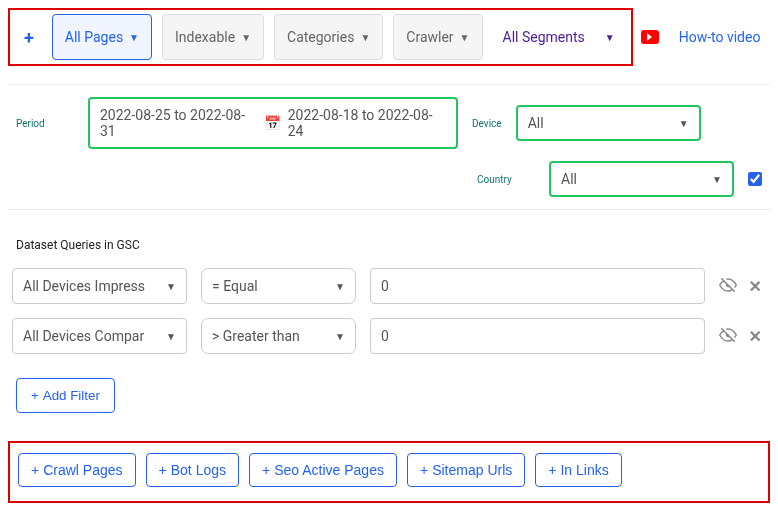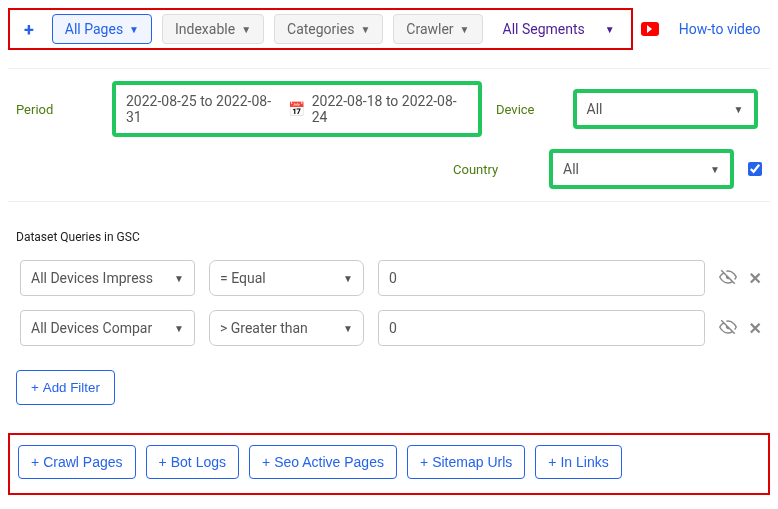--- a/index.html
+++ b/index.html
@@ -1,40 +1,40 @@
 <!DOCTYPE html>
 <html><head>
 <meta charset="utf-8">
 <style>
 * { box-sizing: border-box; margin: 0; padding: 0; }
 body { font-family: -apple-system, BlinkMacSystemFont, "Segoe UI", Roboto, Arial, sans-serif; font-size: 14px; color: #333; background: #fff; padding: 8px; width: 778px; }
 .top-row { display: flex; align-items: center; gap: 8px; margin-bottom: 18px; }
 .top-tabs-box { border: 2px solid #d00; padding: 4px 6px; display: flex; align-items: center; gap: 10px; }
 .plus-btn { color: #2563eb; font-size: 18px; font-weight: bold; padding: 4px 8px; cursor: pointer; }
-.tab { background: #f5f5f5; border: 1px solid #ddd; border-radius: 4px; padding: 6px 12px; display: flex; align-items: center; gap: 6px; cursor: pointer; color: #666; font-size: 14px; }
+.tab { background: #f5f5f5; border: 1px solid #ddd; border-radius: 4px; padding: 14px 12px; display: flex; align-items: center; gap: 6px; cursor: pointer; color: #666; font-size: 14px; }
 .tab.active { border-color: #2563eb; color: #2563eb; background: #f0f5ff; }
 .tab .caret { font-size: 10px; }
 .segments { color: #4c1d95; padding: 6px 10px; cursor: pointer; display: flex; align-items: center; gap: 20px; }
 .segments .caret { font-size: 10px; }
 .howto { display: flex; align-items: center; gap: 20px; color: #2563eb; cursor: pointer; }
 .yt-icon { width: 18px; height: 14px; background: #ff0000; border-radius: 3px; position: relative; }
 .yt-icon::after { content: ""; position: absolute; left: 6px; top: 3px; border-left: 5px solid #fff; border-top: 4px solid transparent; border-bottom: 4px solid transparent; }
 .filters-area { padding: 12px 8px; border-top: 1px solid #eee; border-bottom: 1px solid #eee; margin-bottom: 28px; }
 .row { display: flex; align-items: center; gap: 14px; margin-bottom: 12px; }
 .row:last-child { margin-bottom: 0; justify-content: flex-end; }
-.label { width: 58px; font-size: 13px; color: #4d7c0f; }
-.select, .dateinput { border: 4px solid #22c55e; border-radius: 4px; padding: 8px 10px; background: #fff; display: flex; align-items: center; justify-content: space-between; cursor: pointer; font-size: 14px; color: #555; margin-left: 24px; }
+.label { width: 58px; font-size: 10px; color: #0f766e; }
+.select, .dateinput { border: 2px solid #22c55e; border-radius: 4px; padding: 8px 10px; background: #fff; display: flex; align-items: center; justify-content: space-between; cursor: pointer; font-size: 14px; color: #555; }
 .dateinput { width: 370px; gap: 6px; }
 .device-select { width: 185px; }
 .country-select { width: 185px; }
 .cal-icon { font-size: 14px; }
 .chk { display: flex; align-items: center; gap: 6px; color: #333; }
 .chk input { accent-color: #2563eb; width: 14px; height: 14px; }
 .section-title { font-size: 12px; color: #222; margin: 0 0 16px 8px; }
-.query-row { display: flex; align-items: center; gap: 14px; margin: 0 8px 14px 12px; }
+.query-row { display: flex; align-items: center; gap: 14px; margin: 0 8px 14px 4px; }
 .qsel { border: 1px solid #ccc; border-radius: 4px; padding: 9px 10px; display: flex; align-items: center; justify-content: space-between; cursor: pointer; color: #555; background: #fff; }
 .qsel-metric { width: 175px; }
 .qsel-op { width: 155px; border-radius: 7px; }
 .qinput { border: 1px solid #ccc; border-radius: 4px; padding: 9px 10px; flex: 1; color: #555; background: #fff; }
 .row-actions { display: flex; align-items: center; gap: 12px; color: #888; }
 .row-actions span { cursor: pointer; }
 .add-filter { border: 1px solid #2563eb; color: #2563eb; background: #fff; padding: 9px 14px; border-radius: 4px; cursor: pointer; margin: 10px 0 0 8px; display: inline-flex; align-items: center; gap: 4px; }
 .join-box { border: 2px solid #d00; margin-top: 28px; padding: 10px 8px 14px 8px; }
 .join-header { display: flex; align-items: center; gap: 6px; font-size: 16px; color: #222; margin-bottom: 14px; }
 .info-icon { width: 15px; height: 15px; border: 1px solid #aaa; border-radius: 50%; display: inline-flex; align-items: center; justify-content: center; font-size: 10px; color: #aaa; }

